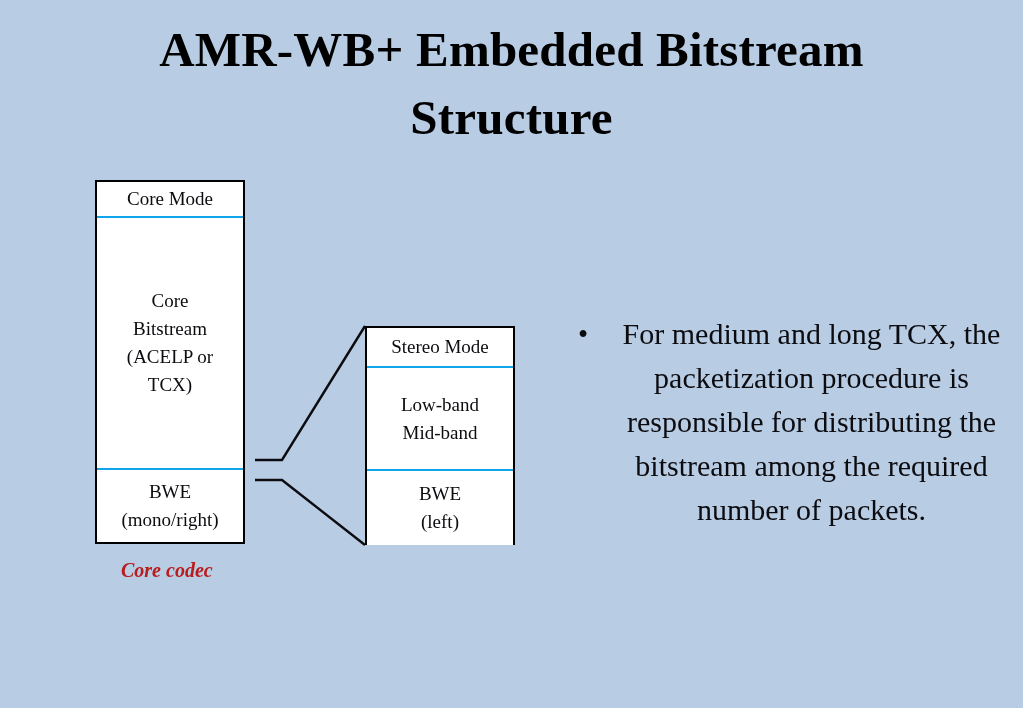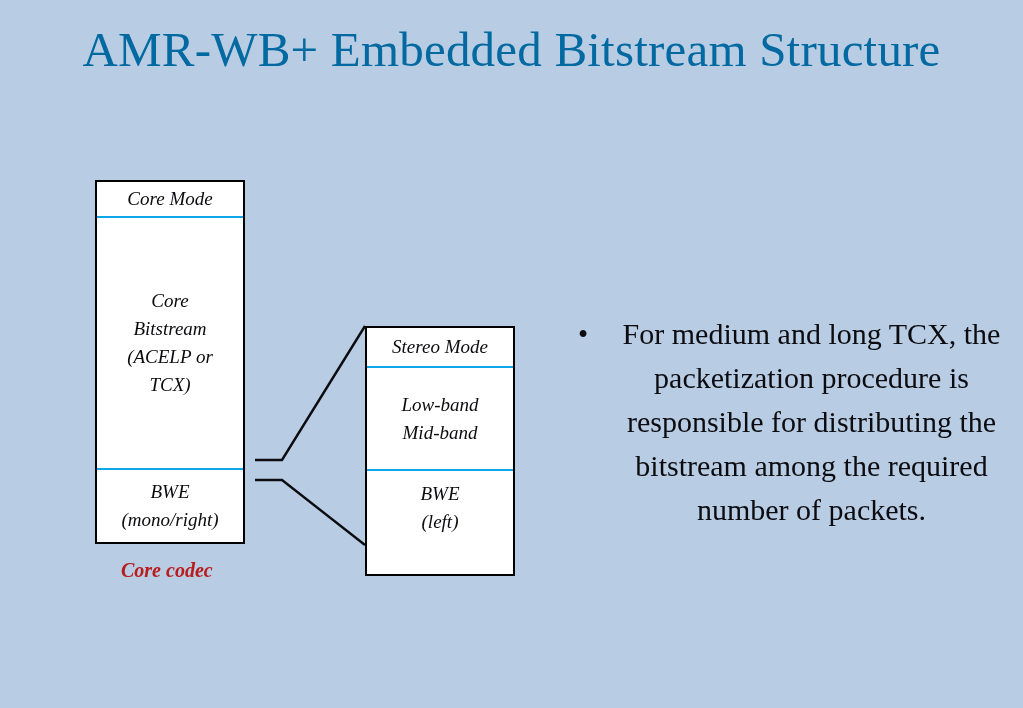--- a/index.html
+++ b/index.html
@@ -29,40 +29,39 @@
   
   #slide-title {
     position: absolute;
     left: 60px;
     top: 16px;
     width: 903px;
     text-align: center;
     font-family: "Liberation Serif", "DejaVu Serif", serif;
     font-size: 49px;
     line-height: 68px;
-    font-weight: normal;
-    color: #0369a1;
+    font-weight: bold;
+    color: #000000;
     letter-spacing: 0.2px;
   }
 
   
   #diagram {
     position: absolute;
     left: 0;
     top: 0;
     width: 560px;
     height: 640px;
   }
 
   .stack-box {
     position: absolute;
     background: #ffffff;
     border: 2px solid #000000;
     box-sizing: border-box;
-    font-style: italic;
   }
 
   .stack-cell {
     box-sizing: border-box;
     width: 100%;
     display: flex;
     align-items: center;
     justify-content: center;
     text-align: center;
     background: #ffffff;
@@ -88,21 +87,21 @@
   }
   #core-stack .c1 { height: 34px;  font-size: 19px; line-height: 22px; }
   #core-stack .c2 { height: 252px; font-size: 19px; line-height: 28px; }
   #core-stack .c3 { height: 74px;  font-size: 19px; line-height: 28px; }
 
   
   #stereo-stack {
     left: 365px;
     top: 326px;
     width: 150px;
-    height: 250px;
+    height: 219px;
   }
   #stereo-stack .c1 { height: 38px;  font-size: 19px; line-height: 22px; }
   #stereo-stack .c2 { height: 103px; font-size: 19px; line-height: 28px; }
   #stereo-stack .c3 { height: 76px;  font-size: 19px; line-height: 28px; }
 
   
   .caption {
     position: absolute;
     font-family: "Liberation Serif", "DejaVu Serif", serif;
     font-size: 20px;

